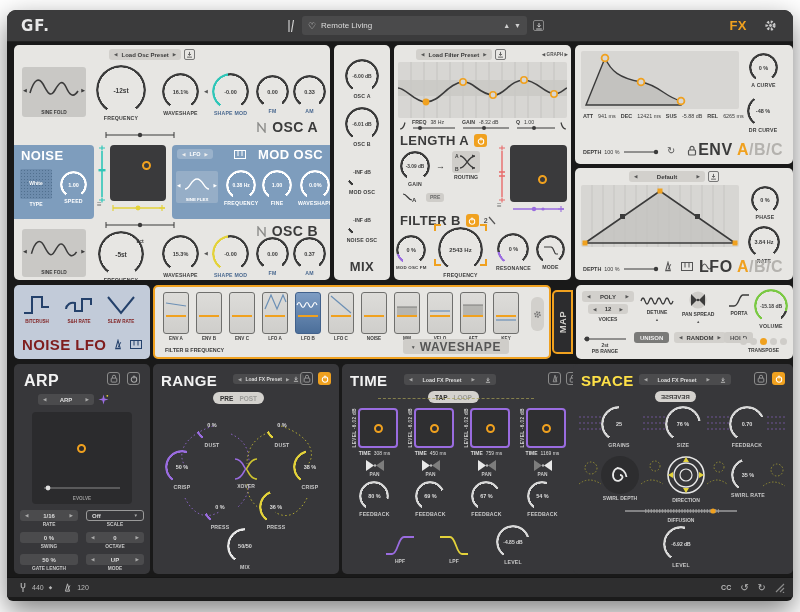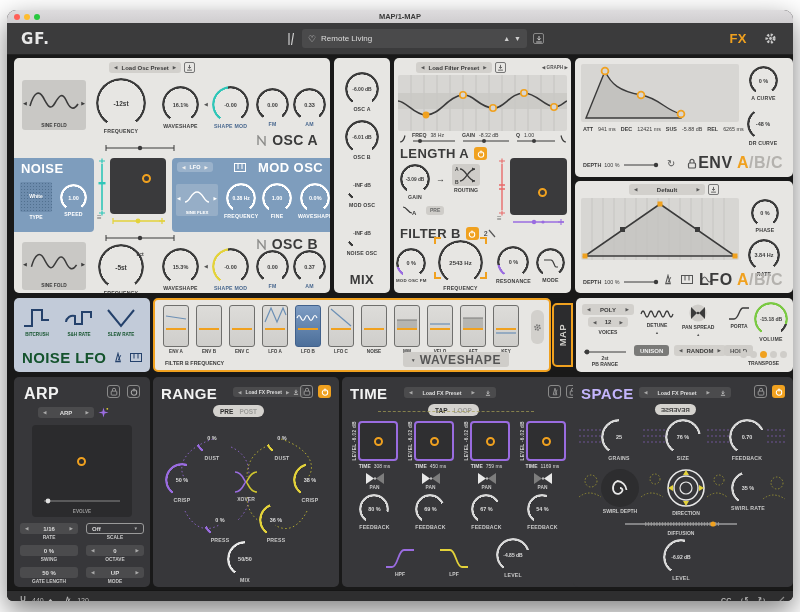--- a/index.html
+++ b/index.html
@@ -71,28 +71,20 @@
   .vtext{writing-mode:vertical-rl;transform:rotate(180deg);font-size:4.6px;font-weight:bold;color:#cfcfcf;letter-spacing:.4px}
   .statusbar{position:relative;height:20px;background:#2e2e2f;border-top:1px solid #151515;display:flex;align-items:center;color:#b9b9b9;font-size:7px}
   .corner{position:absolute;width:7px;height:7px;border:2px solid #f0a11f}
 </style>
 </head>
 <body>
 
 <div class="stage">
 <div class="win">
 
-  <div class="titlebar">
-    <span class="tl">
-      <i style="background:#ff5f57"></i>
-      <i style="background:#febc2e"></i>
-      <i style="background:#28c840"></i>
-    </span>
-    <span class="title-text">MAP/1-MAP</span>
-  </div>
 
   <div class="appbar">
     <span class="logo">GF.</span>
     <div class="presetgrp">
       <svg width="9" height="14" viewBox="0 0 9 14">
             <path d="M2 1 L2 13 M6.5 1 L4.5 13" stroke="#cfcfcf" stroke-width="1.2" fill="none"></path>
           </svg>
       <div class="presetbox">
         <span style="font-size:9px">♡</span>
         <span class="pname">Remote Living</span>
@@ -634,21 +626,21 @@
             <path d="M4 0.5 V5.5 M8 0.5 V5.5" stroke="#555"></path>
           </svg>
       <svg class="abs" style="left:126px;bottom:10px" width="12" height="7" viewBox="0 0 12 7">
             <path d="M1 3.5 q2.5 -5 5 0 t5 0" fill="none" stroke="#555" stroke-width="1.1"></path>
           </svg>
       <div class="abs" style="right:10px;bottom:4px;font-size:16px;font-weight:900;letter-spacing:.5px">
         <span>LFO </span><span style="color:#f0a11f">A</span><span style="color:#b4b2ae">/B/C</span>
       </div>
     </section>
 
-    <section class="panel" id="p-nlfo" style="left:7px;top:243px;width:136px;height:74px;background:#c2cbd9;color:#14532d">
+    <section class="panel" id="p-nlfo" style="left:7px;top:243px;width:136px;height:74px;background:#c2cbd9;color:#7f1d1d">
       <div class="abs" style="left:8px;top:8px;display:flex;gap:12px">
         <div style="display:flex;flex-direction:column;align-items:center;gap:2px">
           <svg width="30" height="24" viewBox="0 0 30 24">
                 <path d="M2 20 H10 V4 H20 V14 H27" fill="none" stroke="#24416b" stroke-width="2"></path>
               </svg>
           <label style="font-size:4.6px;font-weight:bold">BITCRUSH</label>
         </div>
         <div style="display:flex;flex-direction:column;align-items:center;gap:2px">
           <svg width="30" height="24" viewBox="0 0 30 24">
                 <path d="M2 16 a7 7 0 0 1 9 -6 V18 H18 V6 H27 V12" fill="none" stroke="#24416b" stroke-width="2"></path>
@@ -1149,21 +1141,21 @@
       </div>
       <div class="kn" style="left:154px;bottom:8px;position:absolute">
         <div class="kc" style="--s:34px;--p2:60%">
               <span class="kv" style="font-size:5px">-4.85 dB</span>
             </div>
         <label>LEVEL</label>
       </div>
     </section>
 
     <section class="panel dark" id="p-spc" style="left:566px;top:322px;width:220px;height:210px">
-      <span class="ttl abs" style="left:8px;top:8px;font-size:15px;color:#c4b5fd">SPACE</span>
+      <span class="ttl abs" style="left:8px;top:8px;font-size:15px;color:#fde047">SPACE</span>
       <div class="abs" style="left:66px;top:10px;display:flex;gap:3px;align-items:center">
         <span class="sel" style="font-size:5.4px;height:11px;width:92px;justify-content:space-between">
               <span class="arr">◀</span>
               <span>Load FX Preset</span>
               <span class="arr">▶</span>
               <svg width="6" height="6" viewBox="0 0 8 8">
                 <path d="M4 1 V4.6 M2.3 3.4 L4 5.1 L5.7 3.4 M1.2 7 H6.8" stroke="currentColor" stroke-width="1" fill="none"></path>
               </svg>
             </span>
       </div>

